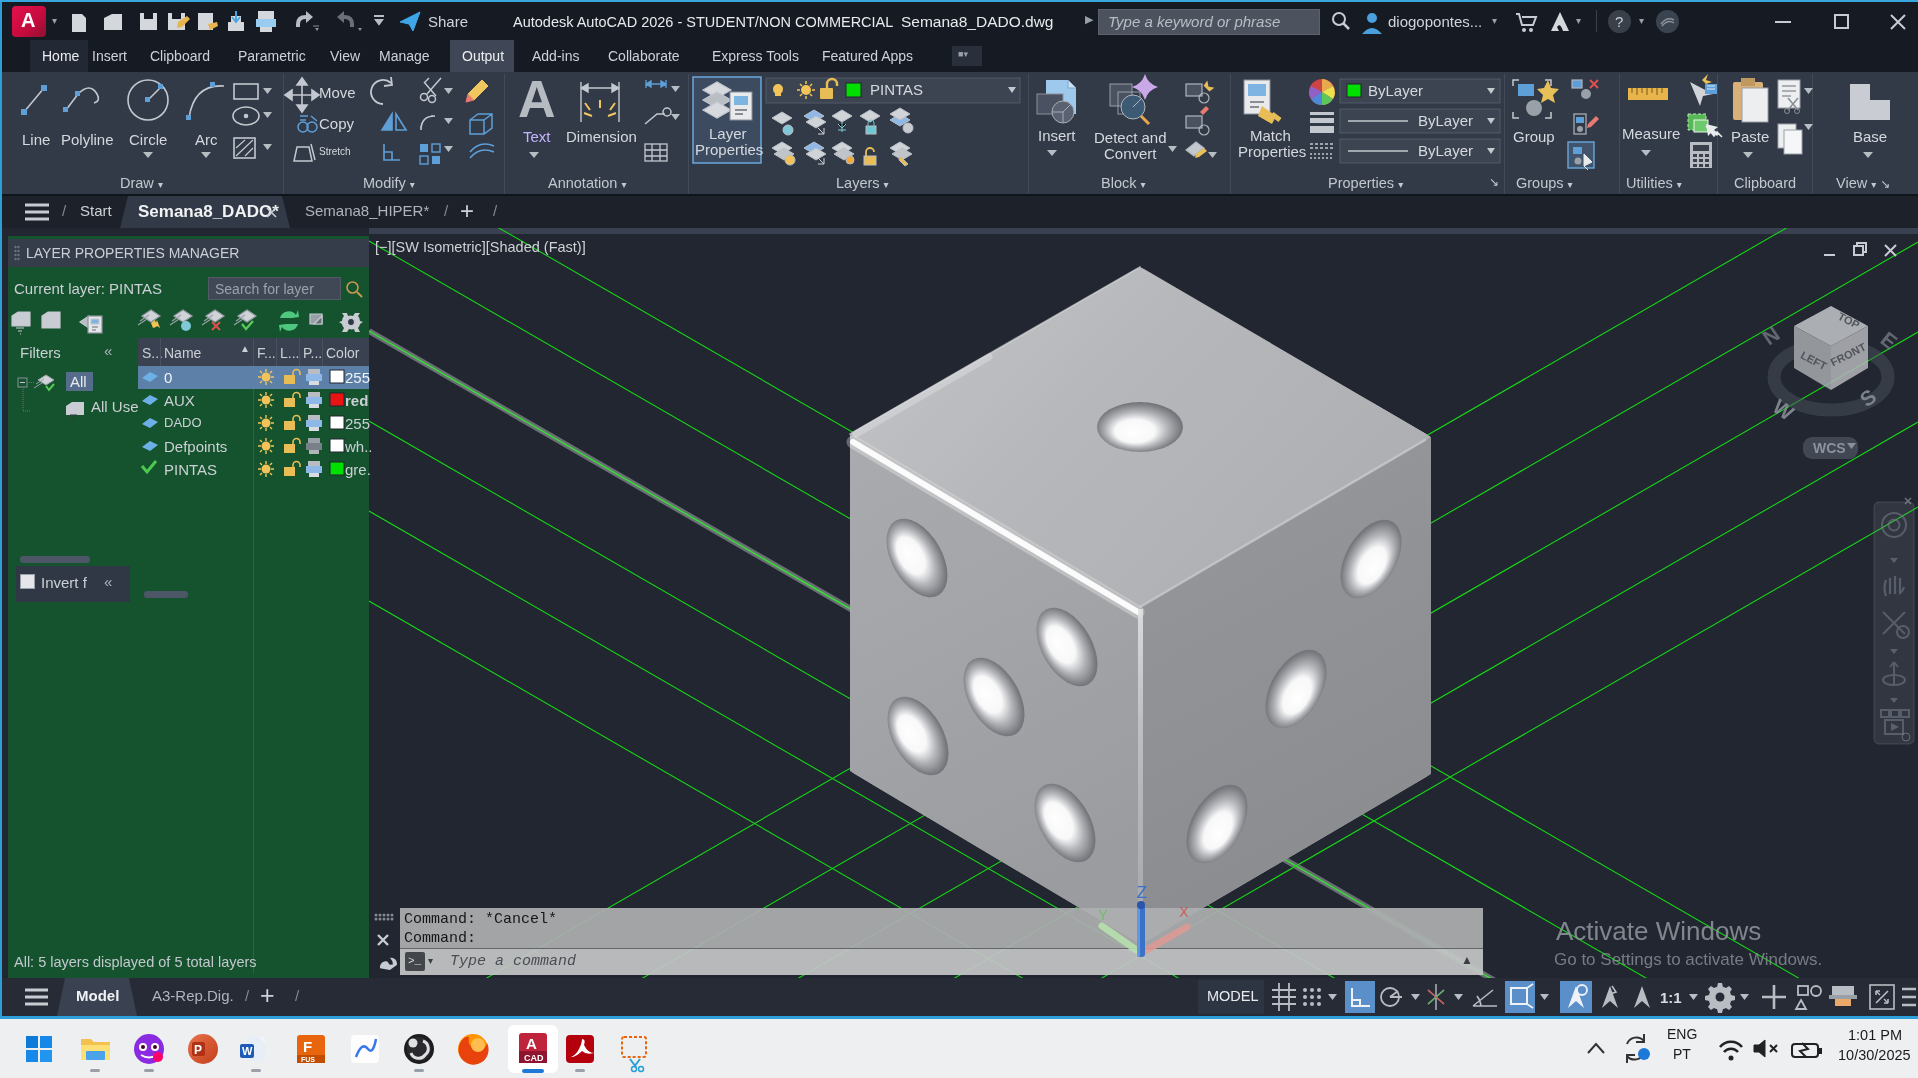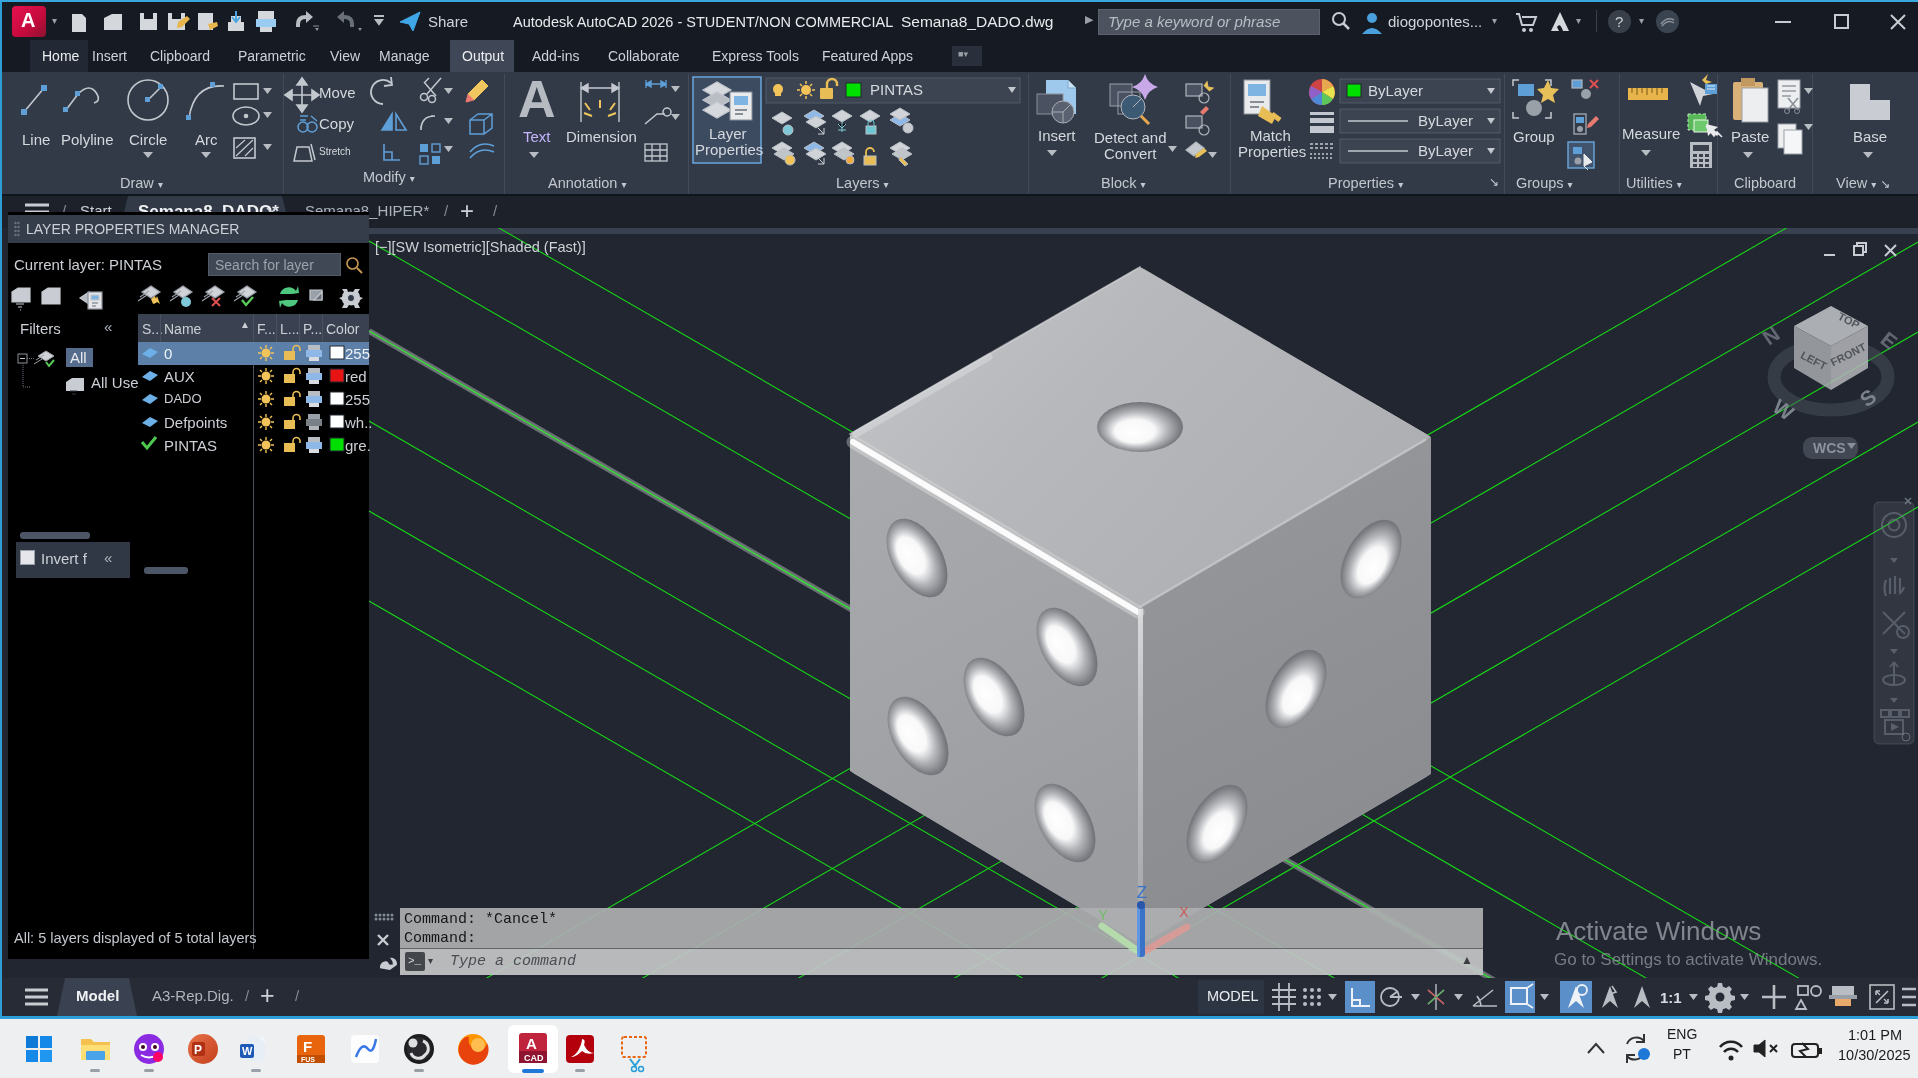--- a/index.html
+++ b/index.html
@@ -6,21 +6,21 @@
 html,body { width:1918px; height:1078px; overflow:hidden; background:#20252e; font-family:"Liberation Sans", sans-serif; }
 .abs { position:absolute; }
 #stage { position:relative; width:1918px; height:1078px; }
 
 #topborder { left:0; top:0; width:1918px; height:2px; background:#38a7de; }
 #titlebar { left:0; top:2px; width:1918px; height:38px; background:#161b23; }
 #menubar { left:0; top:40px; width:1918px; height:32px; background:#161b23; }
 #ribbon { left:0; top:72px; width:1918px; height:124px; background:#323947; }
 #tabbar { left:0; top:196px; width:1918px; height:32px; background:#1d222a; }
 #mainarea { left:0; top:228px; width:1918px; height:750px; background:#212630; }
-#palette { left:8px; top:212px; width:361px; height:747px; background:#000000; }
+#palette { left:8px; top:236px; width:361px; height:747px; background:#14532d; }
 #statusbar { left:0; top:978px; width:1918px; height:38px; background:#262b36; }
 #bottomborder { left:0; top:1016px; width:1918px; height:3px; background:#2ba0da; }
 #taskbar { left:0; top:1019px; width:1918px; height:59px; background:#edeff0; }
 #leftborder { left:0; top:2px; width:2px; height:1014px; background:#2f9ed6; }
 .t { position:absolute; white-space:nowrap; }
 </style>
 </head>
 <body>
 <div id="stage">
   <div class="abs" id="titlebar">
@@ -405,21 +405,21 @@
     <div class="t" style="left:1094px;top:57px;font-size:15px;color:#d5d9de;">Detect and</div>
     <div class="t" style="left:1104px;top:73px;font-size:15px;color:#d5d9de;">Convert</div>
     <div class="t" style="left:1250px;top:55px;font-size:15px;color:#d5d9de;">Match</div>
     <div class="t" style="left:1238px;top:71px;font-size:15px;color:#d5d9de;">Properties</div>
     <div class="t" style="left:1513px;top:56px;font-size:15px;color:#d5d9de;">Group</div>
     <div class="t" style="left:1622px;top:53px;font-size:15px;color:#d5d9de;">Measure</div>
     <div class="t" style="left:1731px;top:56px;font-size:15px;color:#d5d9de;">Paste</div>
     <div class="t" style="left:1853px;top:56px;font-size:15px;color:#d5d9de;">Base</div>
 
     <div class="t" style="left:120px;top:103px;font-size:14.5px;color:#c3c8cf;">Draw <span style="font-size:10px;">▾</span></div>
-    <div class="t" style="left:363px;top:97px;font-size:14.5px;color:#c3c8cf;">Modify <span style="font-size:10px;">▾</span></div>
+    <div class="t" style="left:363px;top:103px;font-size:14.5px;color:#c3c8cf;">Modify <span style="font-size:10px;">▾</span></div>
     <div class="t" style="left:548px;top:103px;font-size:14.5px;color:#c3c8cf;">Annotation <span style="font-size:10px;">▾</span></div>
     <div class="t" style="left:836px;top:103px;font-size:14.5px;color:#c3c8cf;">Layers <span style="font-size:10px;">▾</span></div>
     <div class="t" style="left:1101px;top:103px;font-size:14.5px;color:#c3c8cf;">Block <span style="font-size:10px;">▾</span></div>
     <div class="t" style="left:1328px;top:103px;font-size:14.5px;color:#c3c8cf;">Properties <span style="font-size:10px;">▾</span></div>
     <div class="t" style="left:1489px;top:103px;font-size:12px;color:#c3c8cf;">↘</div>
     <div class="t" style="left:1516px;top:103px;font-size:14.5px;color:#c3c8cf;">Groups <span style="font-size:10px;">▾</span></div>
     <div class="t" style="left:1626px;top:103px;font-size:14.5px;color:#c3c8cf;">Utilities <span style="font-size:10px;">▾</span></div>
     <div class="t" style="left:1734px;top:103px;font-size:14.5px;color:#c3c8cf;">Clipboard</div>
     <div class="t" style="left:1836px;top:103px;font-size:14.5px;color:#c3c8cf;">View <span style="font-size:10px;">▾</span> <span style="font-size:12px;">↘</span></div>
   </div>
@@ -793,21 +793,21 @@
         <rect x="192" y="73" width="14" height="13" fill="#ffffff"></rect>
         <rect x="192" y="96" width="14" height="13" fill="#00e000"></rect>
       </g>
     </svg>
     <div class="t" style="left:156px;top:133px;font-size:15px;color:#f0f2f5;">0</div>
     <div class="t" style="left:156px;top:156px;font-size:15px;color:#ccd0d6;">AUX</div>
     <div class="t" style="left:156px;top:179px;font-size:13px;color:#ccd0d6;">DADO</div>
     <div class="t" style="left:156px;top:202px;font-size:15px;color:#ccd0d6;">Defpoints</div>
     <div class="t" style="left:156px;top:225px;font-size:15px;color:#ccd0d6;">PINTAS</div>
     <div class="t" style="left:337px;top:133px;font-size:15px;color:#f0f2f5;">255</div>
-    <div class="t" style="left:337px;top:156px;font-size:15px;color:#ccd0d6;">red</div>
+    <div class="t" style="left:337px;top:156px;font-size:15px;color:#ccd0d6;font-weight:bold;">red</div>
     <div class="t" style="left:337px;top:179px;font-size:15px;color:#ccd0d6;">255</div>
     <div class="t" style="left:337px;top:202px;font-size:15px;color:#ccd0d6;">wh..</div>
     <div class="t" style="left:337px;top:225px;font-size:15px;color:#ccd0d6;">gre.</div>
 
     <div class="abs" style="left:136px;top:355px;width:44px;height:7px;border-radius:3px;background:#4d5667;"></div>
 
     <div class="t" style="left:6px;top:718px;font-size:14.5px;color:#c3c8cf;">All: 5 layers displayed of 5 total layers</div>
   </div>
   <div class="abs" id="statusbar">
     <svg class="abs" style="left:25px;top:10px;" width="23" height="18" viewBox="0 0 23 18">

